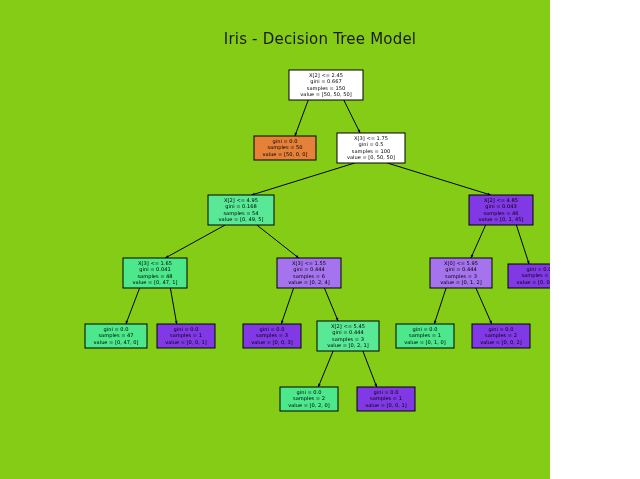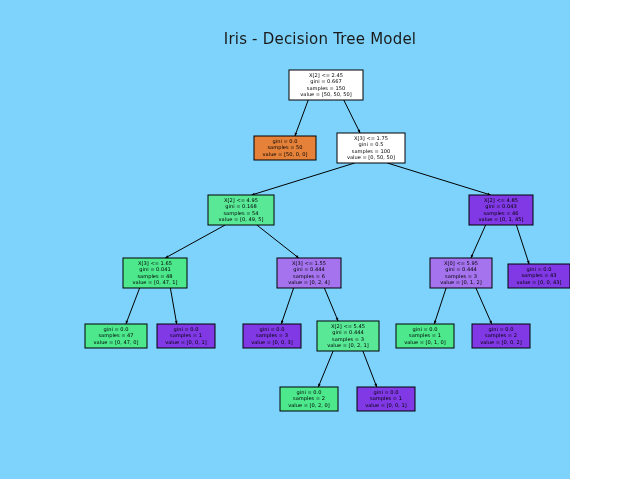--- a/index.html
+++ b/index.html
@@ -4,24 +4,23 @@
 <style>
   html, body {
     margin: 0;
     padding: 0;
     background: #ffffff;
   }
   #figure {
     position: relative;
     width: 550px;
     height: 479px;
-    background: #7dd3fc;
+    background: #84cc16;
     font-family: "DejaVu Sans", sans-serif;
     overflow: hidden;
-    padding-left: 20px;
   }
   #chart-title {
     position: absolute;
     top: 30px;
     left: 0;
     width: 640px;
     text-align: center;
     font-size: 15px;
     color: #1a1a1a;
     letter-spacing: 0.2px;

